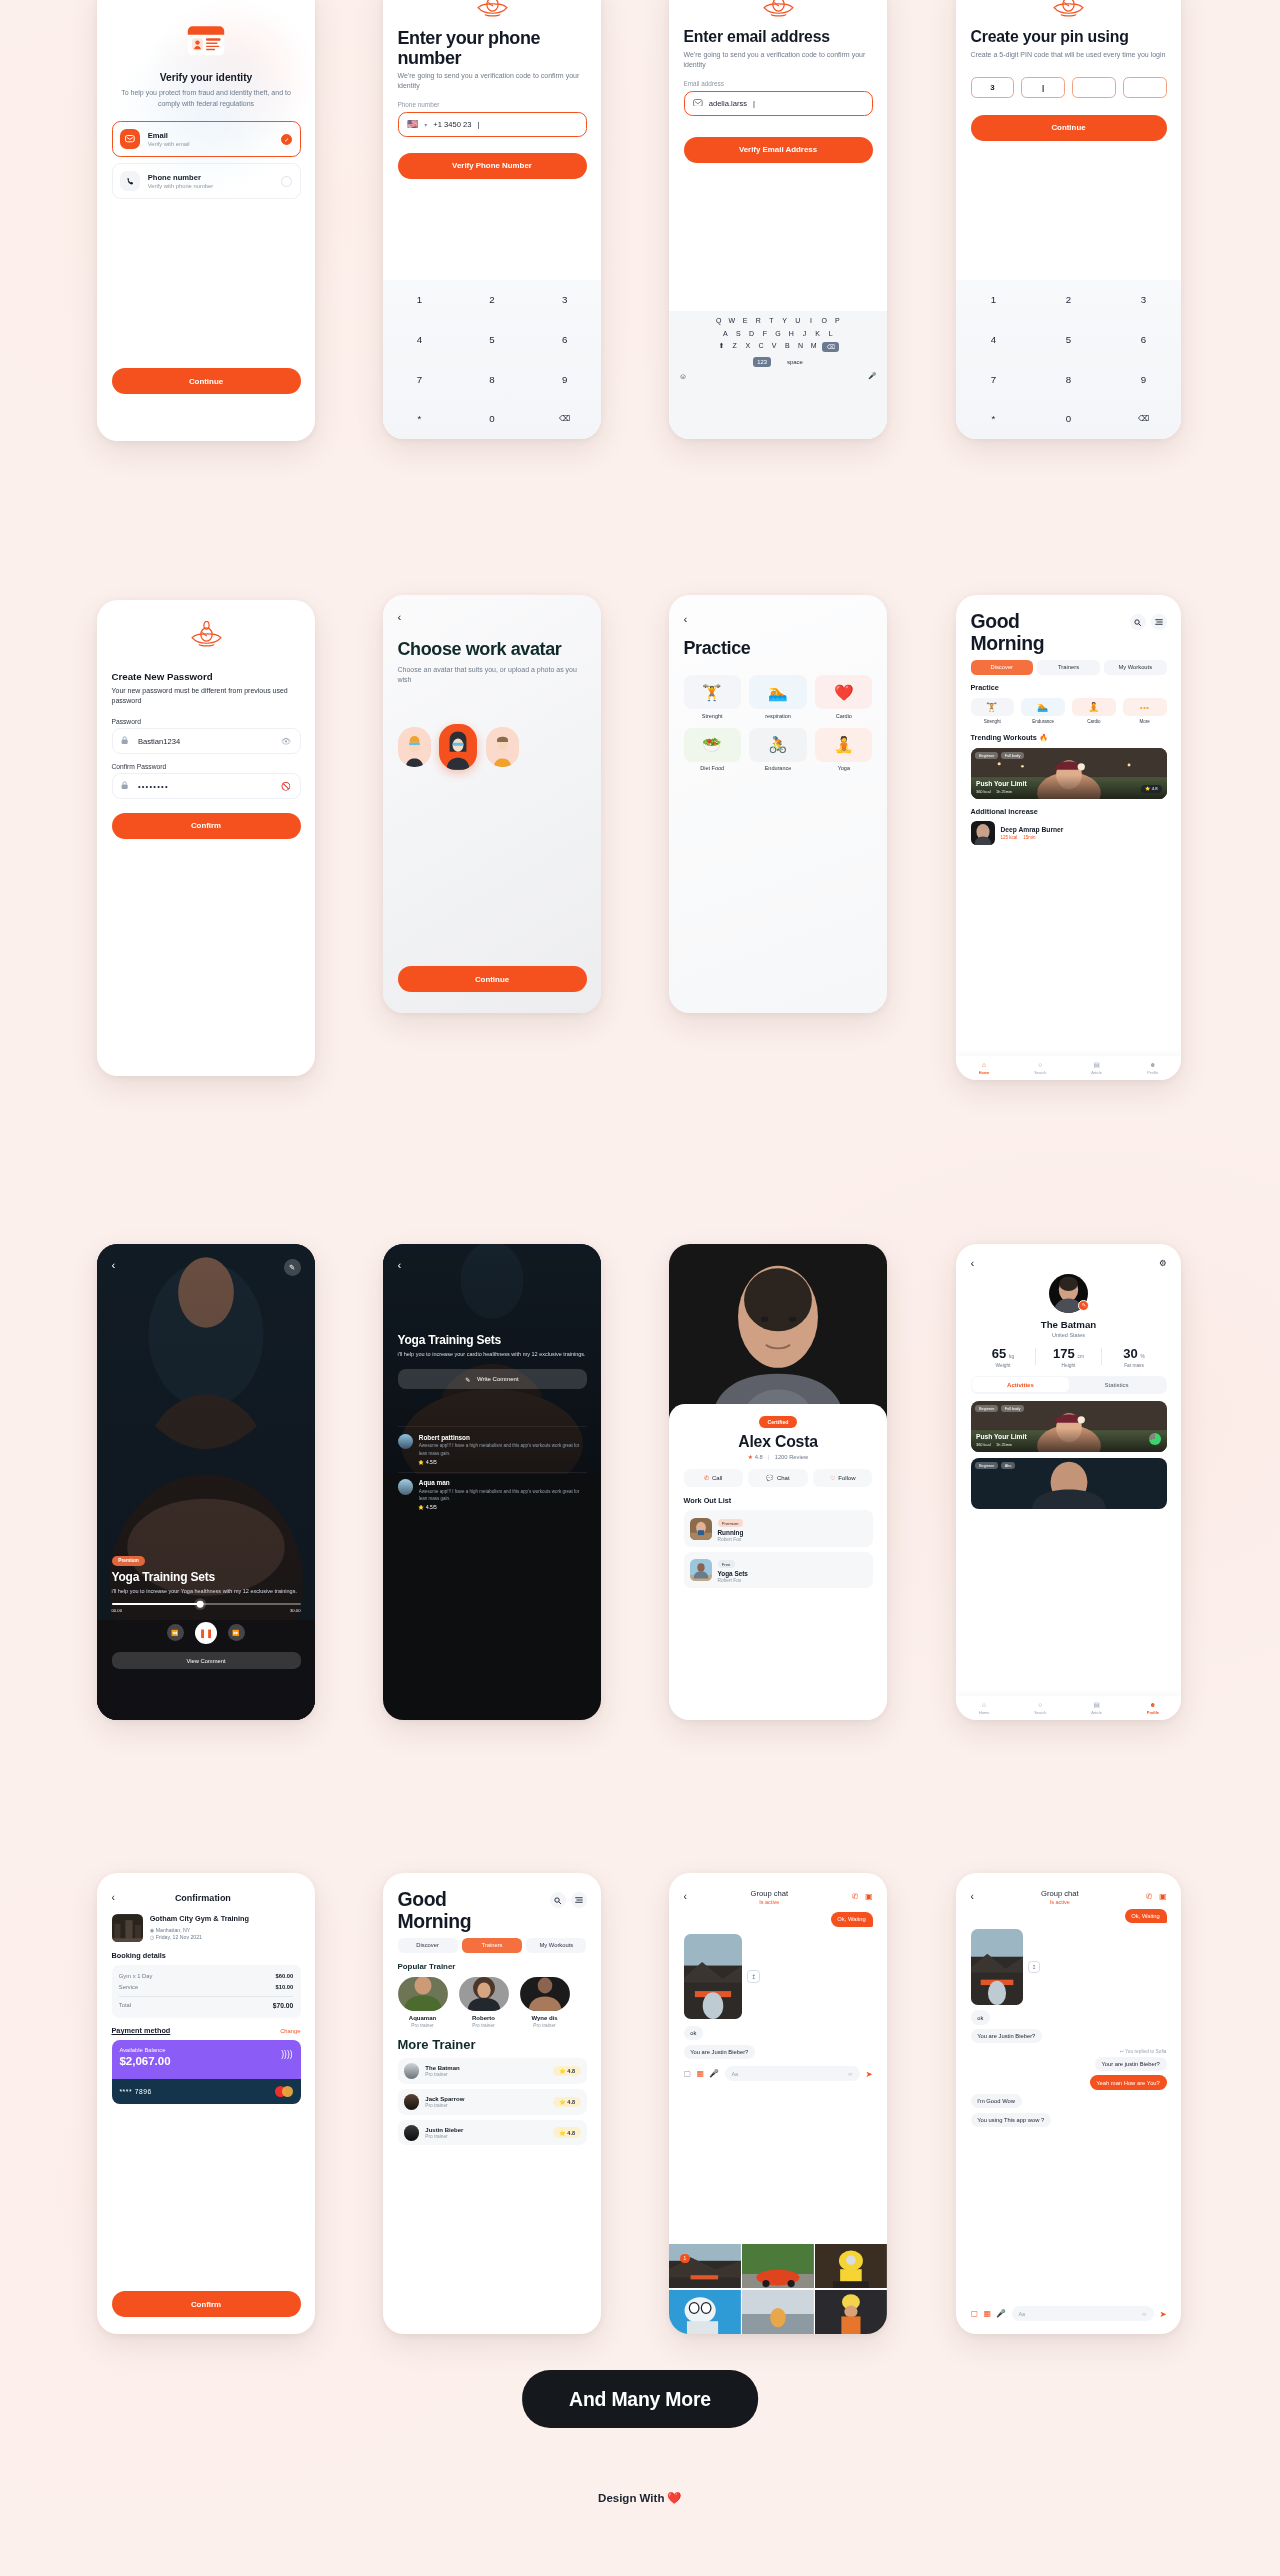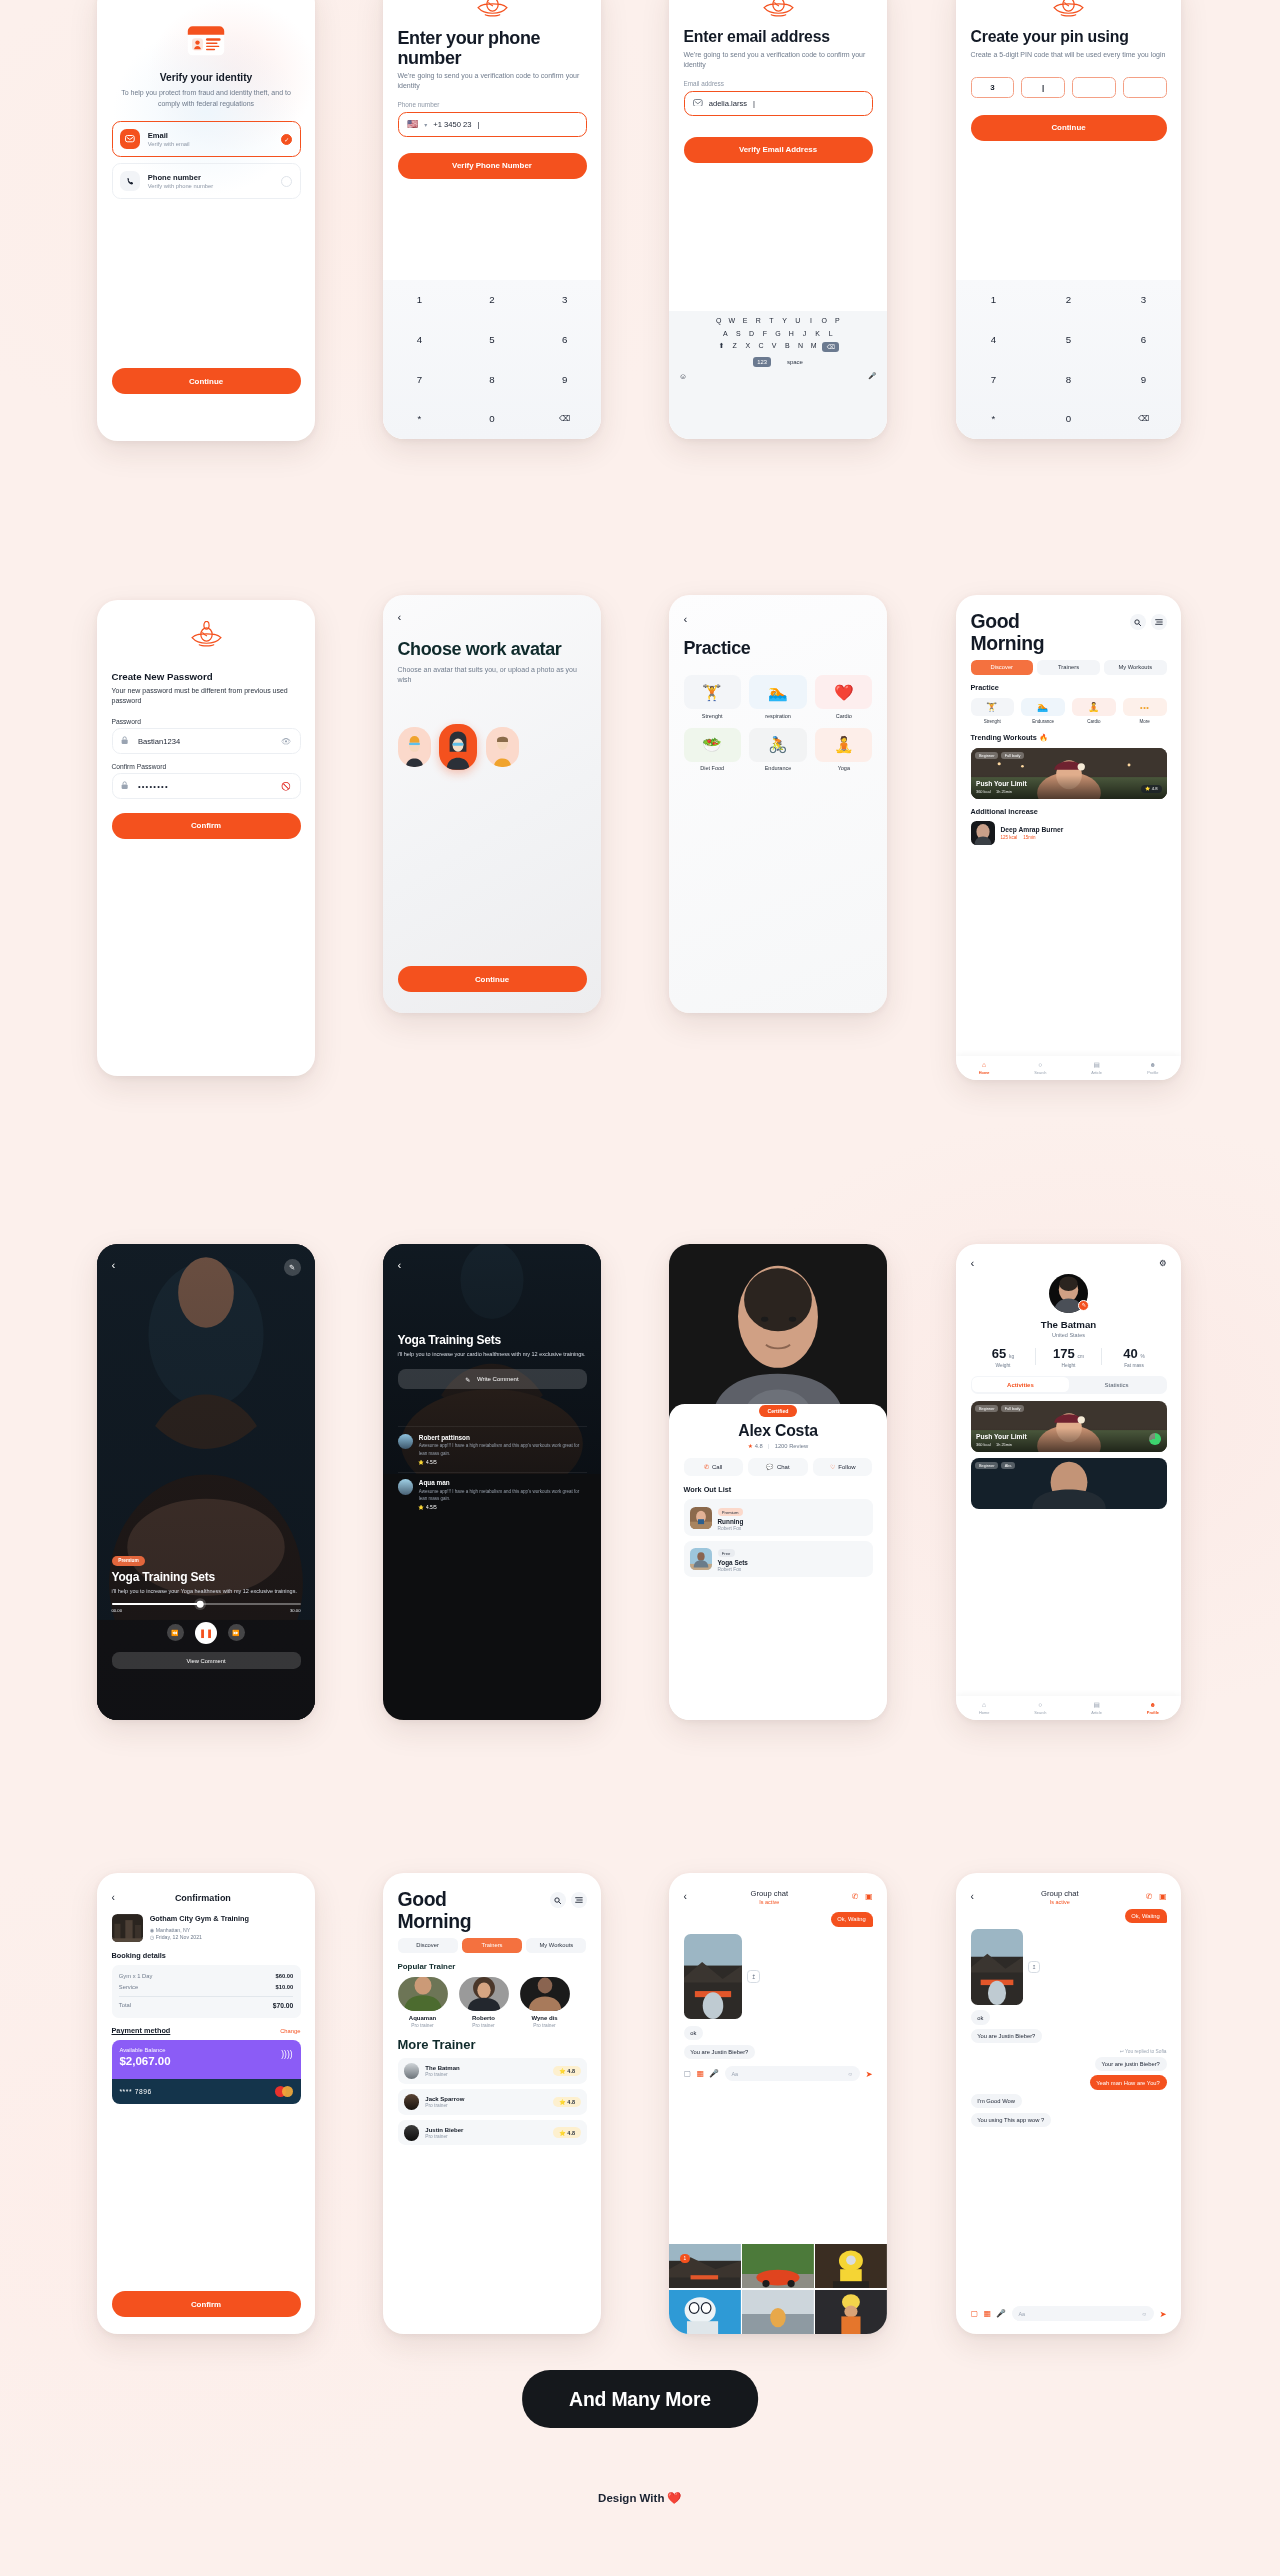--- a/index.html
+++ b/index.html
@@ -674,21 +674,21 @@
       <ellipse cx="180" cy="120" rx="66" ry="84" fill="#d0a084"></ellipse>
       <ellipse cx="180" cy="92" rx="56" ry="52" fill="#2b241f"></ellipse>
       <ellipse cx="158" cy="124" rx="6" ry="4" fill="#1b1b1b"></ellipse>
       <ellipse cx="204" cy="124" rx="6" ry="4" fill="#1b1b1b"></ellipse>
       <path d="M160 166c10 8 30 8 40 0" fill="none" stroke="#8a6450" stroke-width="3"></path>
       <path d="M70 300c0-58 44-86 110-86s110 28 110 86z" fill="#5d6068"></path>
       <path d="M120 300c0-40 26-60 60-60s60 20 60 60z" fill="#6d7179"></path>
     </svg>
   </div>
   <div style="position:absolute; left:0; right:0; top:160px; bottom:0; background:#fff; border-radius:15.8px 15.8px 20.6px 20.6px;">
-    <div class="pad" style="">
+    <div class="pad" style="padding-top:11px;">
       <div class="center"><span style="background:#f4511e;color:#fff;font-size:5.2px;font-weight:700;padding:3px 8.5px;border-radius:7.3px;">Certified</span></div>
       <div class="title-lg center" style="margin-top:6.7px;">Alex Costa</div>
       <div class="center" style="font-size:5.8px; color:#6f7b8c; margin-top:3.6px;">
         <span style="color:#f4511e;">★</span>
         <span>4.8</span>
         <span style="margin:0 3.6px; color:#c9d0d8;">|</span>
         <span>1200 Review</span>
       </div>
       <div style="display:flex; gap:5.5px; margin-top:8.5px;">
         <div style="flex:1; background:#f5f7f9; border-radius:6.7px; padding:5.5px 0; text-align:center; font-size:6px; color:#1b2231;">
@@ -763,21 +763,21 @@
         <b>65</b> <i>kg</i>
         <p>Weight</p>
       </div>
       <div style="width:0.6px; background:#e6eaee; margin:2.4px 0;"></div>
       <div class="stat">
         <b>175</b> <i>cm</i>
         <p>Height</p>
       </div>
       <div style="width:0.6px; background:#e6eaee; margin:2.4px 0;"></div>
       <div class="stat">
-        <b>40</b> <i>%</i>
+        <b>30</b> <i>%</i>
         <p>Fat mass</p>
       </div>
     </div>
 
     <div class="seg" style="margin-top:7.9px;">
       <div class="on">Activities</div>
       <div>Statistics</div>
     </div>
 
     <div class="wcard" style="margin-top:7.3px;">

